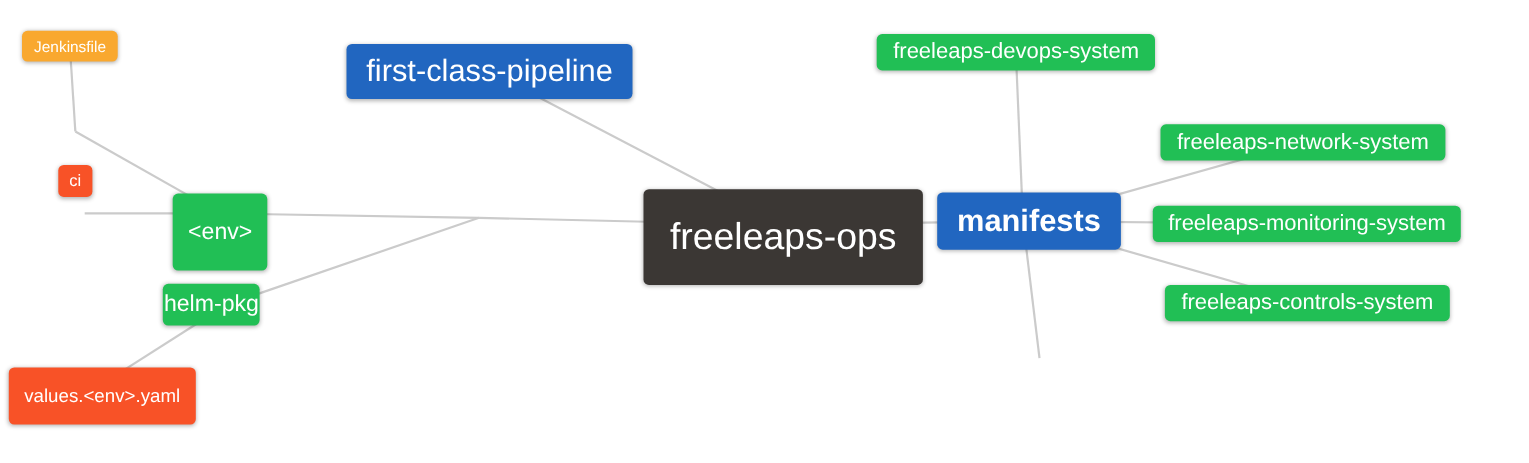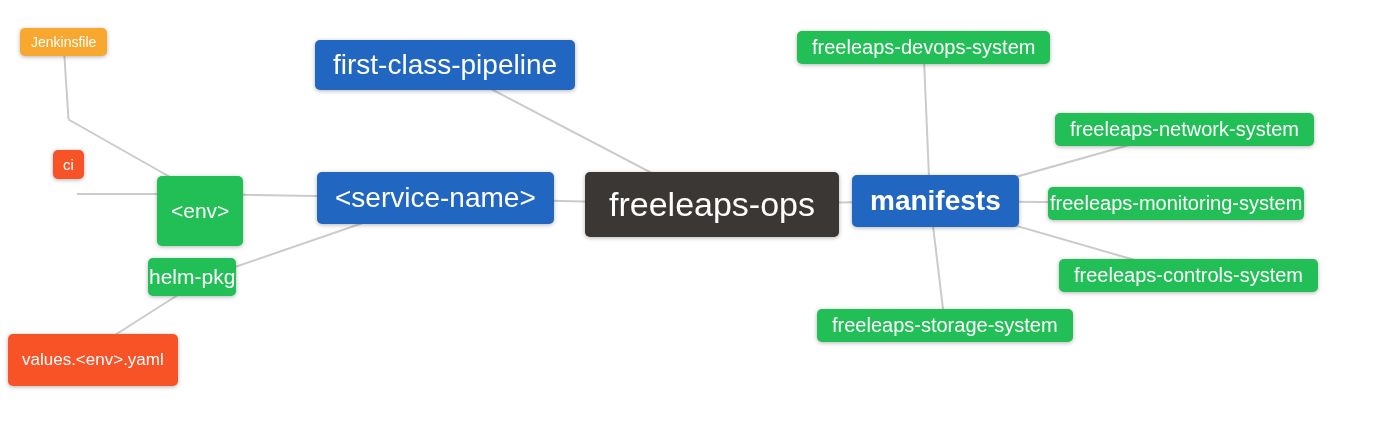--- a/index.html
+++ b/index.html
@@ -66,29 +66,27 @@
 
 
   <div class="node" style="left: 157px; top: 176px; font-size: 21px; padding: 23px 14px; background: rgb(33, 191, 85);">&lt;env&gt;</div>
 
   <div class="node" style="left: 148px; top: 258px; font-size: 21px; padding: 7px 1px; background: rgb(33, 191, 85);">helm-pkg</div>
 
   <div class="node" style="left: 8px; top: 334px; font-size: 17px; padding: 16px 14px; background: rgb(248, 82, 39);">values.&lt;env&gt;.yaml</div>
 
   <div class="node" style="left: 315px; top: 40px; font-size: 28px; padding: 9px 18px; background: rgb(33, 102, 192);">first-class-pipeline</div>
 
-  <div class="node" style="left: 317px; top: 172px; font-size: 28px; padding: 10px 18px; background: rgb(33, 102, 192);">&lt;service-name&gt;</div>
 
-  <div class="node" style="left: 585px; top: 172px; font-size: 34px; padding: 13px 24px; background: rgb(59, 55, 52);">freeleaps-ops</div>
+  <div class="node" style="left: 585px; top: 172px; font-size: 34px; padding: 24px 24px; background: rgb(59, 55, 52);">freeleaps-ops</div>
 
   <div class="node" style="left: 852px; top: 175px; font-size: 28px; padding: 10px 18px; background: rgb(33, 102, 192); font-weight: bold;">manifests</div>
 
   <div class="node" style="left: 797px; top: 31px; font-size: 20px; padding: 5px 15px; background: rgb(33, 191, 85);">freeleaps-devops-system</div>
 
   <div class="node" style="left: 1055px; top: 113px; font-size: 20px; padding: 5px 15px; background: rgb(33, 191, 85);">freeleaps-network-system</div>
 
-  <div class="node" style="left: 1048px; top: 187px; font-size: 20px; padding: 5px 2px; background: rgb(33, 191, 85); text-align: center;">freeleaps-monitoring-system</div>
+  <div class="node" style="left: 1048px; top: 187px; font-size: 20px; padding: 5px 14px; background: rgb(33, 191, 85); text-align: center;">freeleaps-monitoring-system</div>
 
   <div class="node" style="left: 1059px; top: 259px; font-size: 20px; padding: 5px 15px; background: rgb(33, 191, 85);">freeleaps-controls-system</div>
 
-  <div class="node" style="left: 817px; top: 309px; font-size: 20px; padding: 5px 15px; background: rgb(33, 191, 85);">freeleaps-storage-system</div>
 
 </div>
 
 </body></html>

